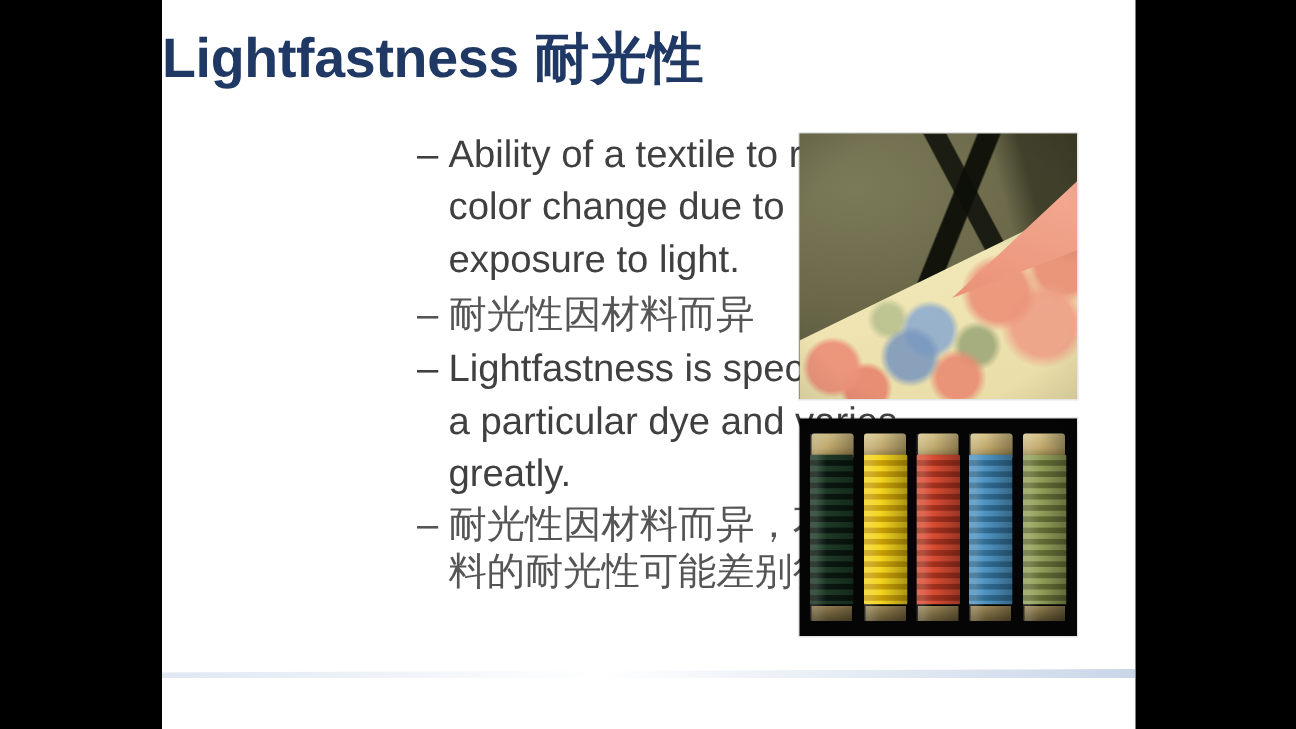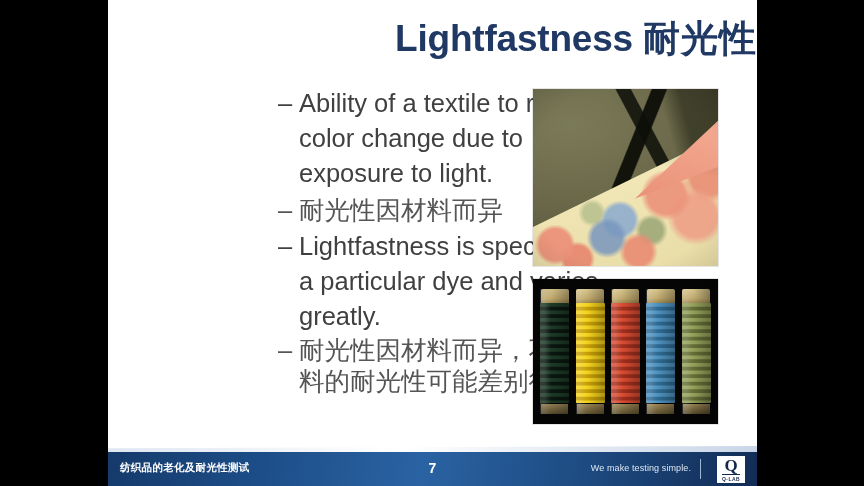--- a/index.html
+++ b/index.html
@@ -28,21 +28,21 @@
     height: 486px;
     background: #ffffff;
     overflow: hidden;
   }
   
   #title {
     position: absolute;
     left: 0px;
     top: 14px;
     width: 649px;
-    text-align: right;
+    text-align: left;
     color: #1f3864;
     font-size: 37px;
     font-weight: bold;
     letter-spacing: -0.2px;
     white-space: nowrap;
   }
   #title .cn {
     font-family: "DejaVu Serif", "DejaVu Sans", serif;
     font-weight: bold;
     margin-left: 10px;
@@ -370,25 +370,15 @@
           <div class="body" style="background-image:repeating-linear-gradient(180deg,#93a05a 0 48%,#646d36 52% 100%);"></div>
           <div class="foot"></div>
           <div class="gloss"></div>
         </div>
       </div>
       <div class="vign"></div>
     </div>
 
     <div id="footer-cap"></div>
 
-    <div id="footer">
-      <div id="footer-left">纺织品的老化及耐光性测试</div>
-      <div id="footer-page">7</div>
-      <div id="footer-tag">We make testing simple.</div>
-      <div id="footer-div"></div>
-      <div id="footer-logo">
-        <div class="q">Q</div>
-        <div class="qlab">Q-LAB</div>
-      </div>
-    </div>
 
   </div>
 </div>
 
 </body></html>

